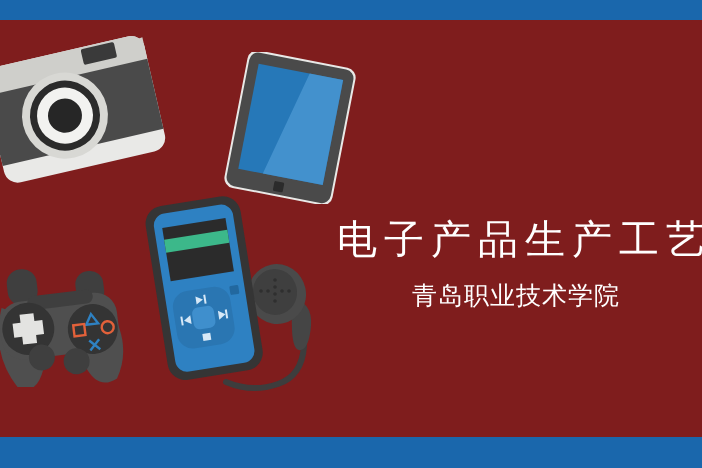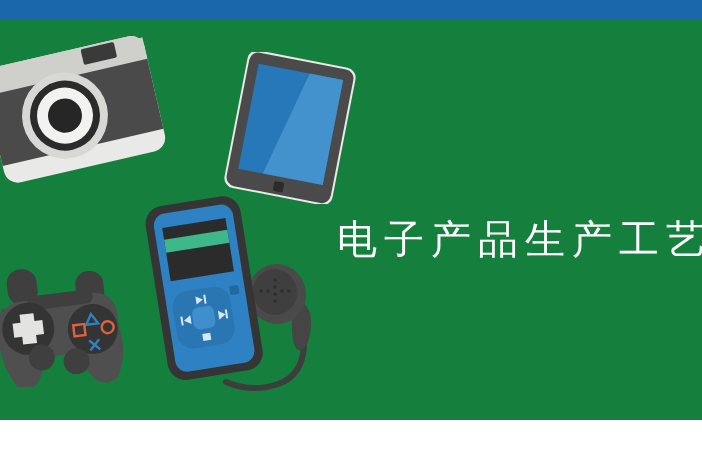--- a/index.html
+++ b/index.html
@@ -6,23 +6,23 @@
     margin: 0;
     padding: 0;
     background: #ffffff;
   }
   body {
     font-family: "Liberation Sans", sans-serif;
   }
   #slide {
     position: relative;
     width: 702px;
-    height: 420px;
+    height: 468px;
     overflow: hidden;
-    background: #15803d;
+    background: #7f1d1d;
   }
   .band {
     position: absolute;
     left: 0;
     width: 100%;
     background: #1a67ac;
   }
   #band-top   { top: 0;    height: 20px; }
   #band-bottom{ top: 437px; height: 31px; }
 
@@ -179,15 +179,16 @@
             <rect x="91" y="122.5" width="2" height="9"></rect>
 
           <rect x="65" y="143" width="8" height="7"></rect>
         </g>
       </g>
     </svg>
   </div>
 
   <div id="text-block">
     <div id="title">电子产品生产工艺</div>
+    <div id="subtitle">青岛职业技术学院</div>
   </div>
 
 </div>
 
 </body></html>

